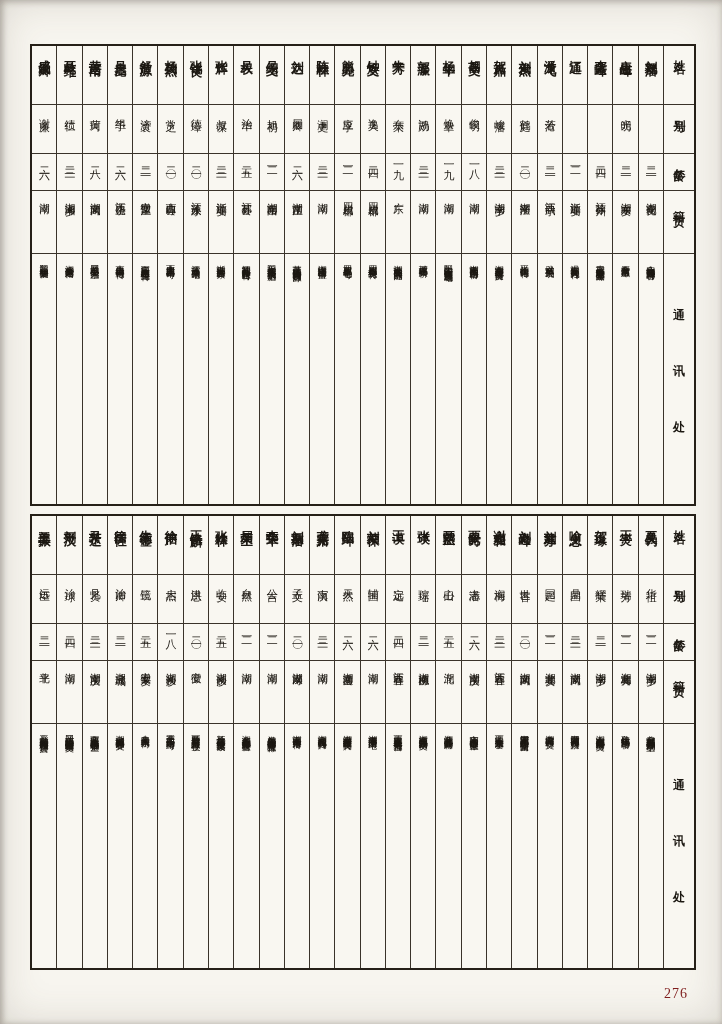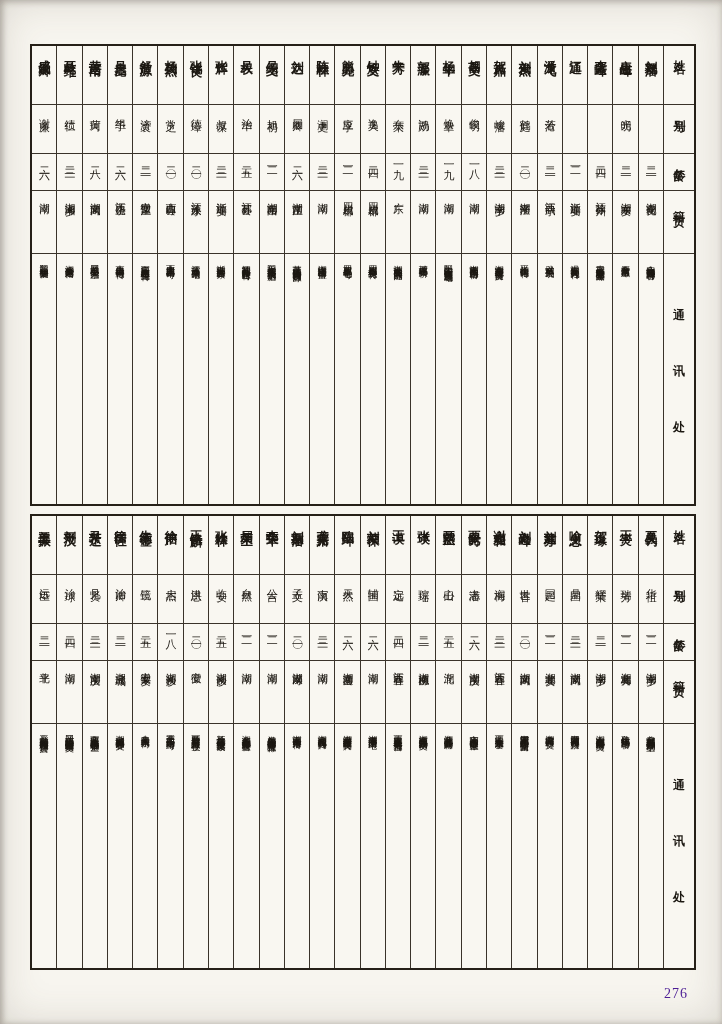--- a/index.html
+++ b/index.html
@@ -50,21 +50,21 @@
   .c-alias span{font-size:11px;letter-spacing:2px;padding-top:5px;}
   .c-age span{font-size:11px;letter-spacing:2px;padding-top:4px;}
   .c-native span{font-size:10.5px;letter-spacing:1px;padding-top:3px;line-height:12px;}
   .c-addr span{font-size:9px;letter-spacing:.5px;line-height:12px;padding:4px 0 2px 0;}
   .hdr .cell span{font-size:12px;font-weight:700;}
   .hdr .c-addr span{letter-spacing:56px;padding-top:44px;line-height:14px;}
   .hdr .c-native span{letter-spacing:6px;padding-top:10px;}
   .hdr .c-age span{letter-spacing:2px;}
   .page-number{
     position:absolute;right:34px;bottom:22px;
-    font-size:14px;letter-spacing:1px;color:#4c1d95;
+    font-size:14px;letter-spacing:1px;color:#7f1d1d;
     font-family:"Liberation Serif",serif;
   }
   .scan-edge{
     position:absolute;left:0;top:0;right:0;bottom:0;
     pointer-events:none;
     box-shadow:inset 3px 0 6px rgba(60,50,40,.25), inset 0 3px 6px rgba(60,50,40,.15);
   }
 </style>
 </head>
 <body>

